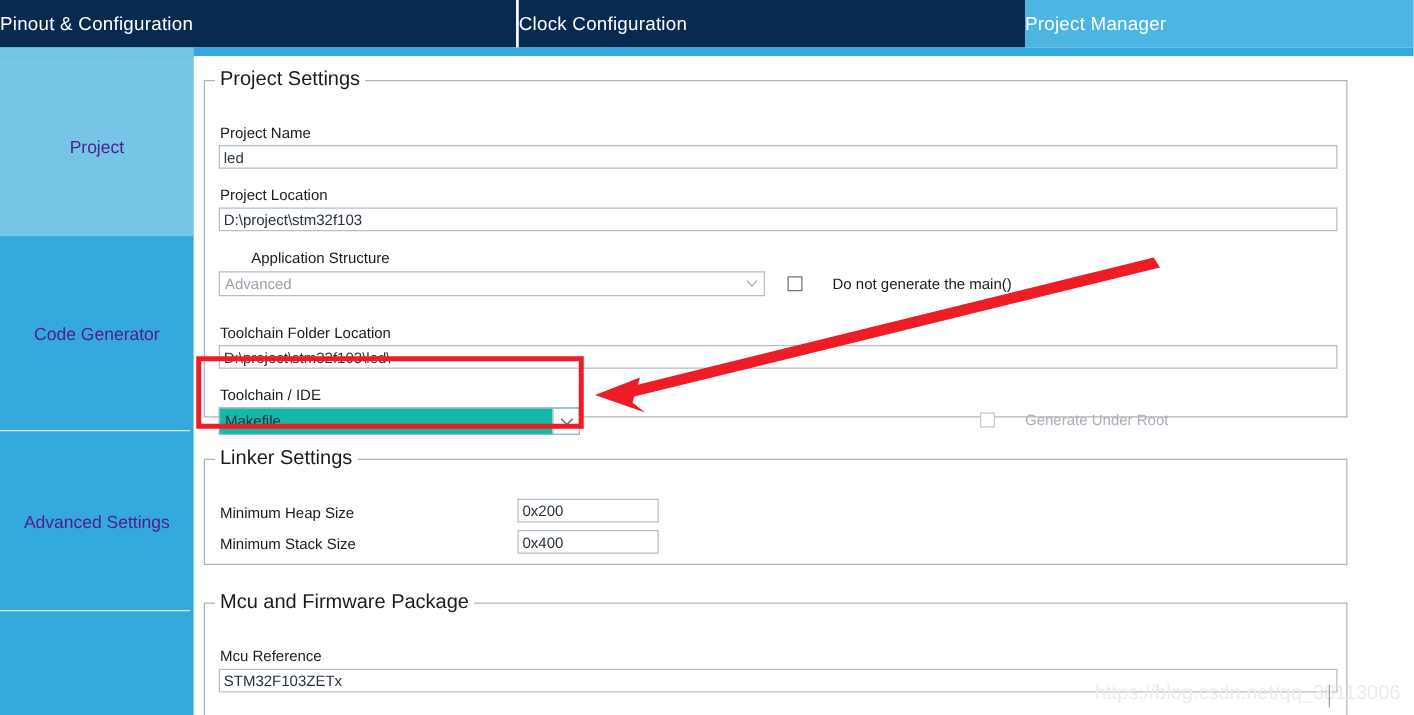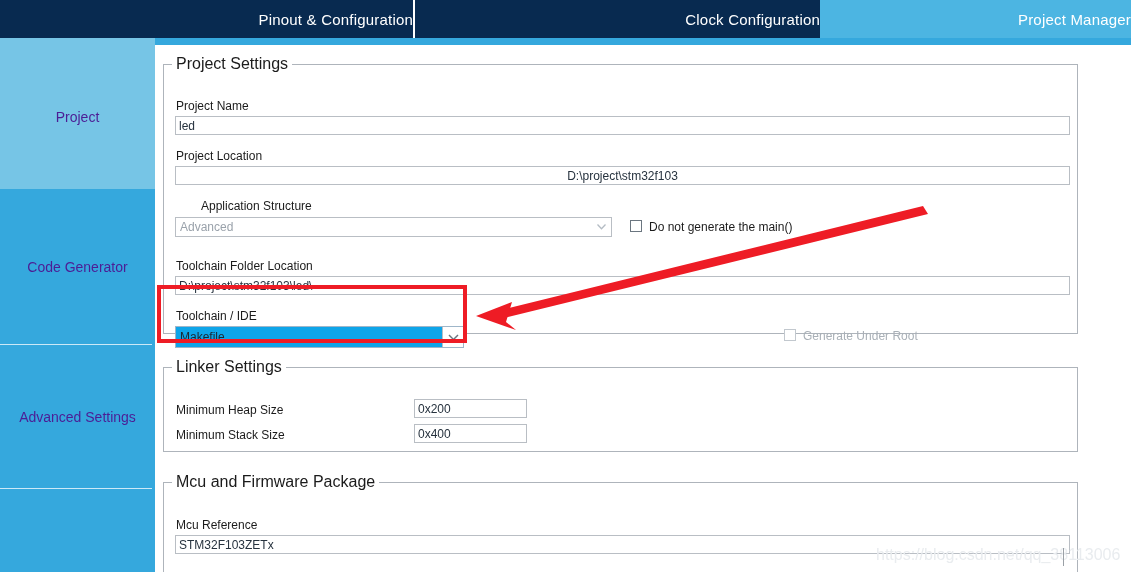--- a/index.html
+++ b/index.html
@@ -17,21 +17,21 @@
 
   
   .tabbar {
     position: absolute; left: 0; top: 0;
     width: 1131px; height: 38px;
     background: #ffffff;
     display: flex;
   }
   .tab {
     height: 38px;
-    display: flex; align-items: center; justify-content: flex-end;
+    display: flex; align-items: center; justify-content: flex-start;
     color: #ffffff;
     font-size: 15px;
     letter-spacing: .2px;
     box-sizing: border-box;
     user-select: none;
   }
   .tab.dark { background: #082a50; }
   .tab.active { background: #4cb5e2; }
   .tab-sep { width: 2px; background: #ffffff; height: 38px; }
 
@@ -116,27 +116,27 @@
     padding-left: 4px;
     font-size: 12px;
     color: #9aa2ab;
     white-space: nowrap;
     overflow: hidden;
   }
   .combo .carrow {
     width: 20px; height: 100%;
     display: flex; align-items: center; justify-content: center;
   }
-  .combo.selected { background: #0ea5e9; border-color: #9fb6c9; }
+  .combo.selected { background: #14b8a6; border-color: #9fb6c9; }
   .combo.selected .ctext { color: #1b2733; }
   .combo.selected .carrow { background: #ffffff; border-left: 1px solid #b9bec4; }
 
   .chk {
     position: absolute;
-    display: flex; gap: 7px;
+    display: flex; align-items: center; gap: 24px;
     font-size: 12px;
     white-space: nowrap;
   }
   .chk .box {
     width: 12px; height: 12px;
     box-sizing: border-box;
     border: 1px solid #6b7680;
     background: #ffffff;
     flex: 0 0 auto;
   }
@@ -201,21 +201,21 @@
 
 <div class="content">
 
   <fieldset class="gbox" style="left:8px; top:10px; width:913px; height:277px;">
     <legend>Project Settings</legend>
 
     <span class="fld-label" style="left:12px; top:26px;">Project Name</span>
     <input class="txtbox" style="left: 11px; top: 43px; width: 895px; height: 19px;" value="led">
 
     <span class="fld-label" style="left:12px; top:76px;">Project Location</span>
-    <input class="txtbox" style="left: 11px; top: 93px; width: 895px; height: 19px; text-align: center;" value="D:\project\stm32f103">
+    <input class="txtbox" style="left: 11px; top: 93px; width: 895px; height: 19px;" value="D:\project\stm32f103">
 
     <span class="fld-label" style="left:12px; top:126px;margin-left:25px;">Application Structure</span>
     <div class="combo" style="left:11px; top:144px; width:437px; height:20px;">
       <span class="ctext">Advanced</span>
       <span class="carrow">
         <svg width="9" height="6" viewBox="0 0 9 6" aria-hidden="true">
           <path d="M0.5 0.5 L4.5 4.8 L8.5 0.5" fill="none" stroke="#b4bcc4" stroke-width="1.3"></path>
         </svg>
       </span>
     </div>

